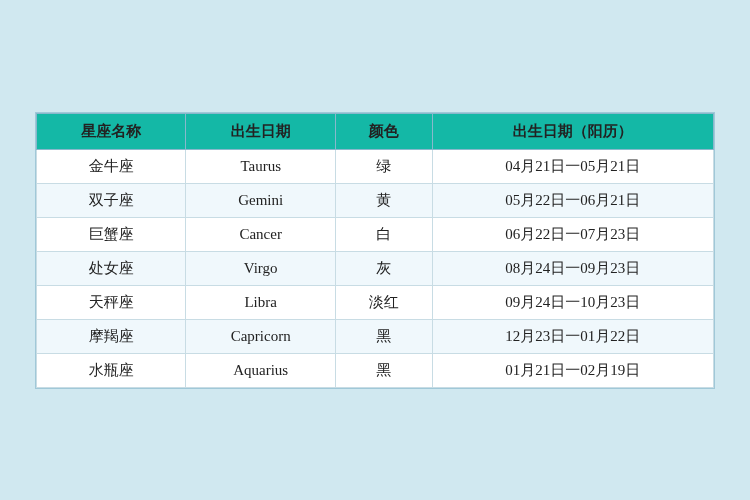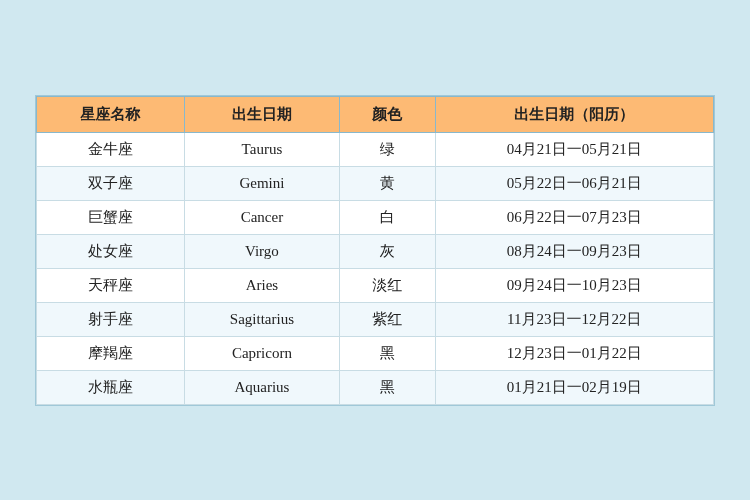--- a/index.html
+++ b/index.html
@@ -20,21 +20,21 @@
     .table-container {
       background-color: #ffffff;
       border: 1px solid #a0c8d8;
       width: 680px;
     }
     table {
       width: 100%;
       border-collapse: collapse;
     }
     thead tr {
-      background-color: #fdba74;
+      background-color: #14b8a6;
     }
     thead th {
       padding: 8px 12px;
       border: 1px solid #88b8cc;
       text-align: center;
       font-weight: bold;
       color: #222;
       font-size: 15px;
     }
     tbody tr {
@@ -84,29 +84,23 @@
           <td>06月22日一07月23日</td>
         </tr>
         <tr>
           <td>处女座</td>
           <td>Virgo</td>
           <td>灰</td>
           <td>08月24日一09月23日</td>
         </tr>
         <tr>
           <td>天秤座</td>
-          <td>Aries</td>
+          <td>Libra</td>
           <td>淡红</td>
           <td>09月24日一10月23日</td>
-        </tr>
-        <tr>
-          <td>射手座</td>
-          <td>Sagittarius</td>
-          <td>紫红</td>
-          <td>11月23日一12月22日</td>
         </tr>
         <tr>
           <td>摩羯座</td>
           <td>Capricorn</td>
           <td>黑</td>
           <td>12月23日一01月22日</td>
         </tr>
         <tr>
           <td>水瓶座</td>
           <td>Aquarius</td>

